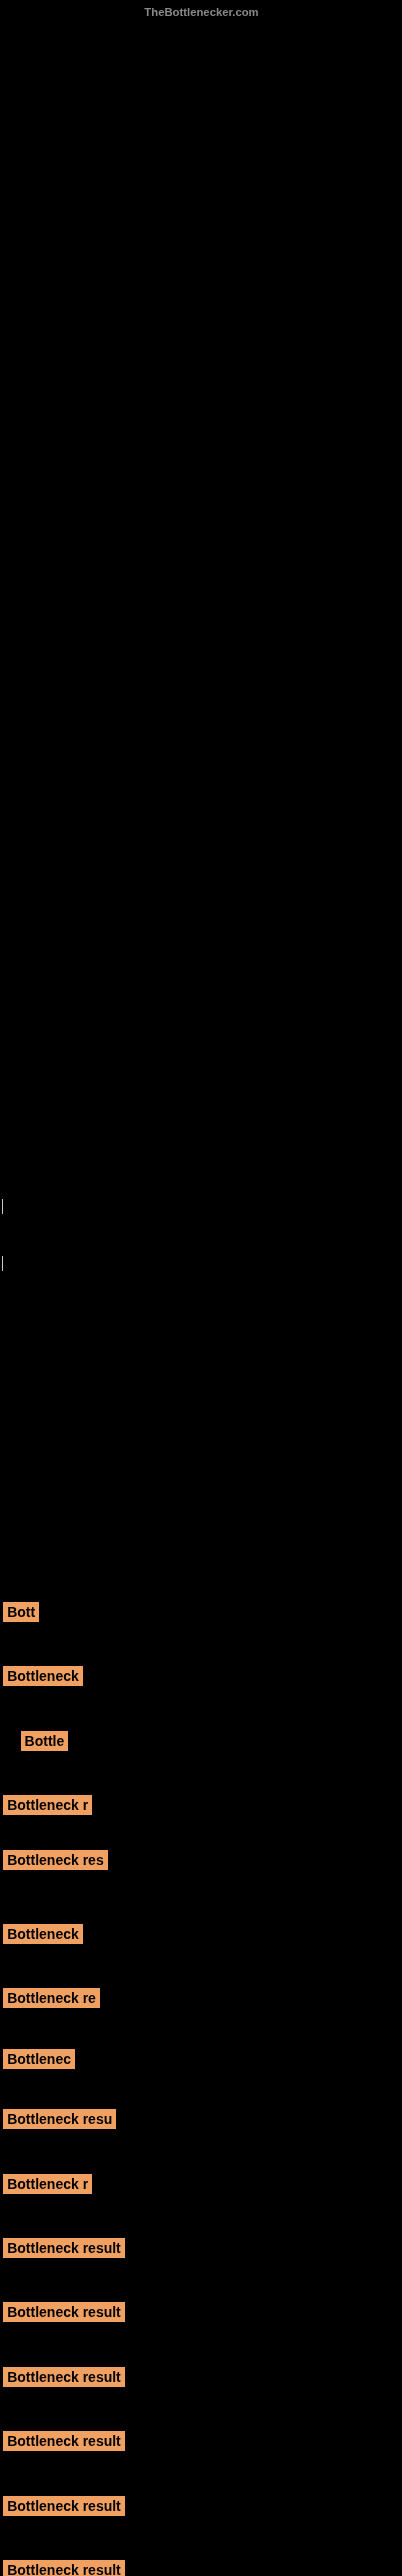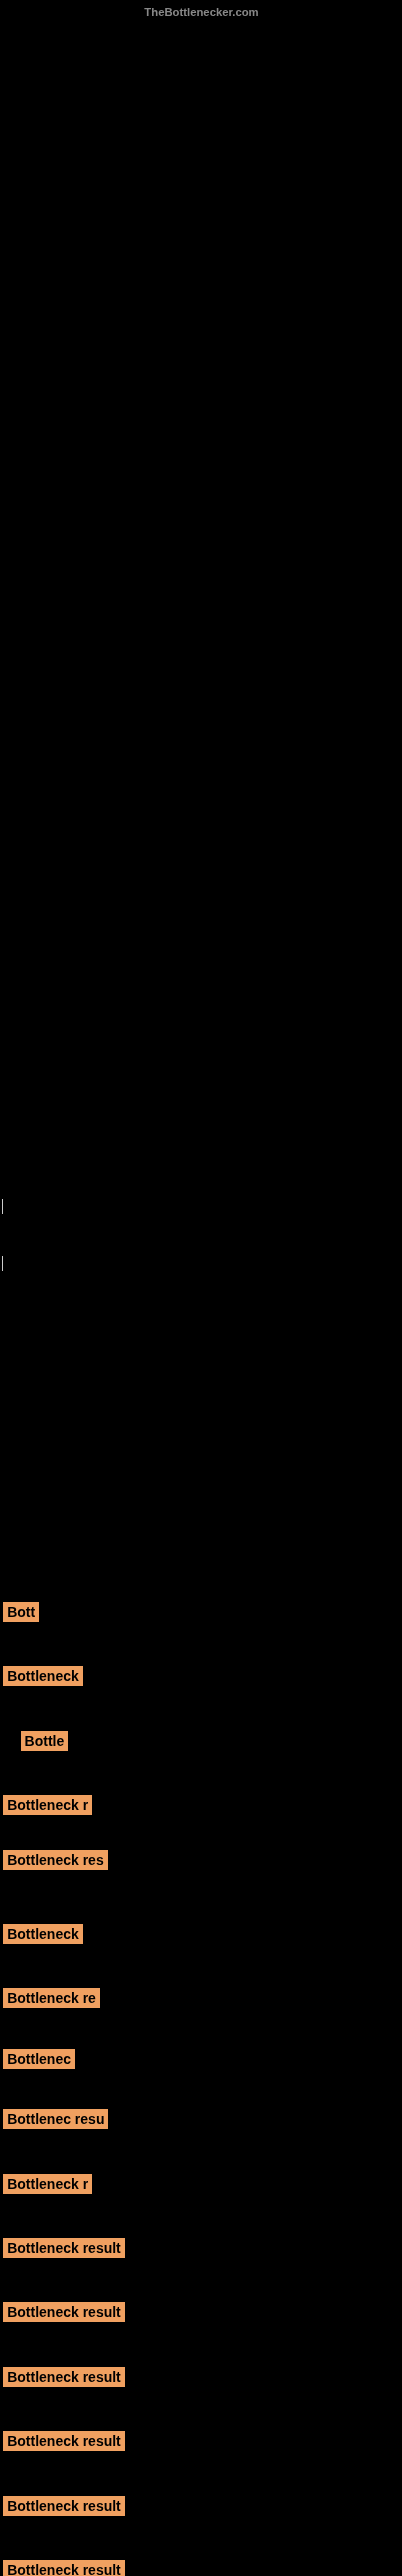--- a/index.html
+++ b/index.html
@@ -66,21 +66,21 @@
 
 <div id="bottleneck-container">
 <div style="position: absolute; top: 1602px; left: 1.6px;"><span class="bottleneck-item">Bott</span></div>
     <div style="position: absolute; top: 1666px; left: 1.6px;"><span class="bottleneck-item">Bottleneck</span></div>
     <div style="position: absolute; top: 1731px; left: 19px;"><span class="bottleneck-item">Bottle</span></div>
     <div style="position: absolute; top: 1795px; left: 1.6px;"><span class="bottleneck-item">Bottleneck r</span></div>
     <div style="position: absolute; top: 1850px; left: 1.6px;"><span class="bottleneck-item">Bottleneck res</span></div>
     <div style="position: absolute; top: 1924px; left: 1.6px;"><span class="bottleneck-item">Bottleneck</span></div>
     <div style="position: absolute; top: 1988px; left: 1.6px;"><span class="bottleneck-item">Bottleneck re</span></div>
     <div style="position: absolute; top: 2049px; left: 1.6px;"><span class="bottleneck-item">Bottlenec</span></div>
-    <div style="position: absolute; top: 2109px; left: 1.6px;"><span class="bottleneck-item">Bottlenec resu</span></div>
+    <div style="position: absolute; top: 2109px; left: 1.6px;"><span class="bottleneck-item">Bottleneck resu</span></div>
     <div style="position: absolute; top: 2174px; left: 1.6px;"><span class="bottleneck-item">Bottleneck r</span></div>
     <div style="position: absolute; top: 2238px; left: 1.6px;"><span class="bottleneck-item">Bottleneck result</span></div>
     <div style="position: absolute; top: 2302px; left: 1.6px;"><span class="bottleneck-item">Bottleneck result</span></div>
     <div style="position: absolute; top: 2367px; left: 1.6px;"><span class="bottleneck-item">Bottleneck result</span></div>
     <div style="position: absolute; top: 2431px; left: 1.6px;"><span class="bottleneck-item">Bottleneck result</span></div>
     <div style="position: absolute; top: 2496px; left: 1.6px;"><span class="bottleneck-item">Bottleneck result</span></div>
     <div style="position: absolute; top: 2560px; left: 1.6px;"><span class="bottleneck-item">Bottleneck result</span></div>
   </div>
 
 

